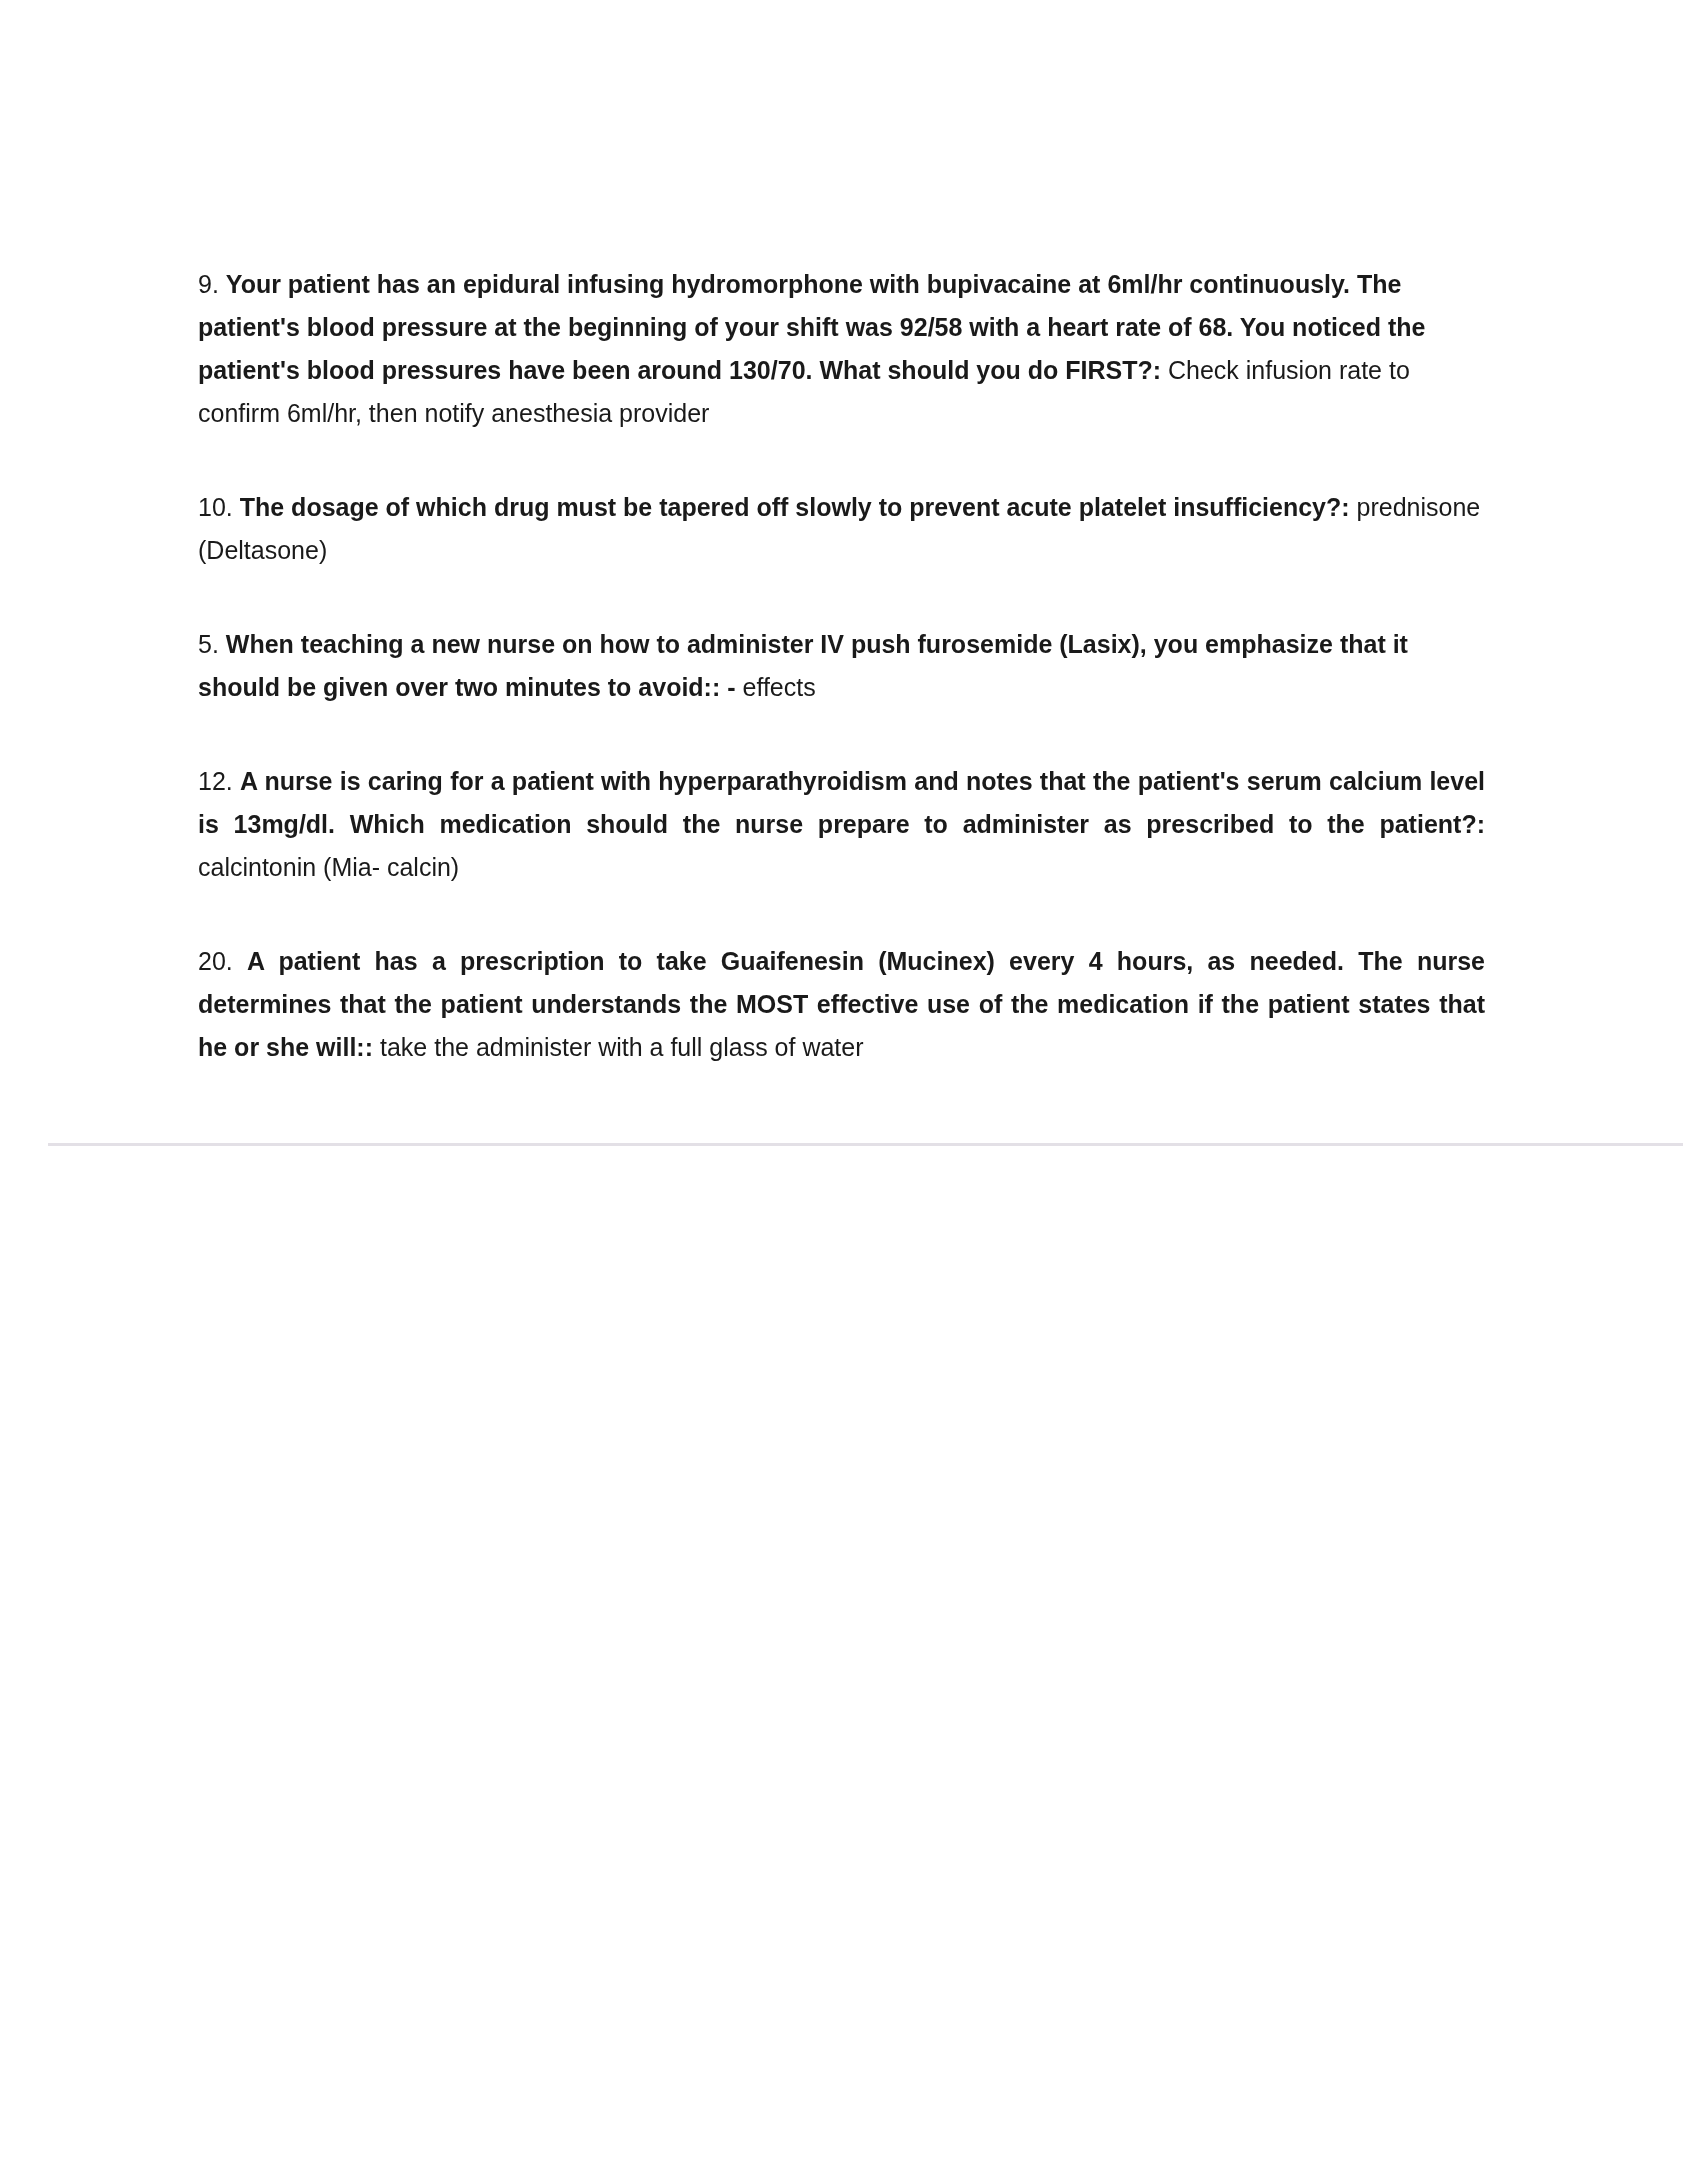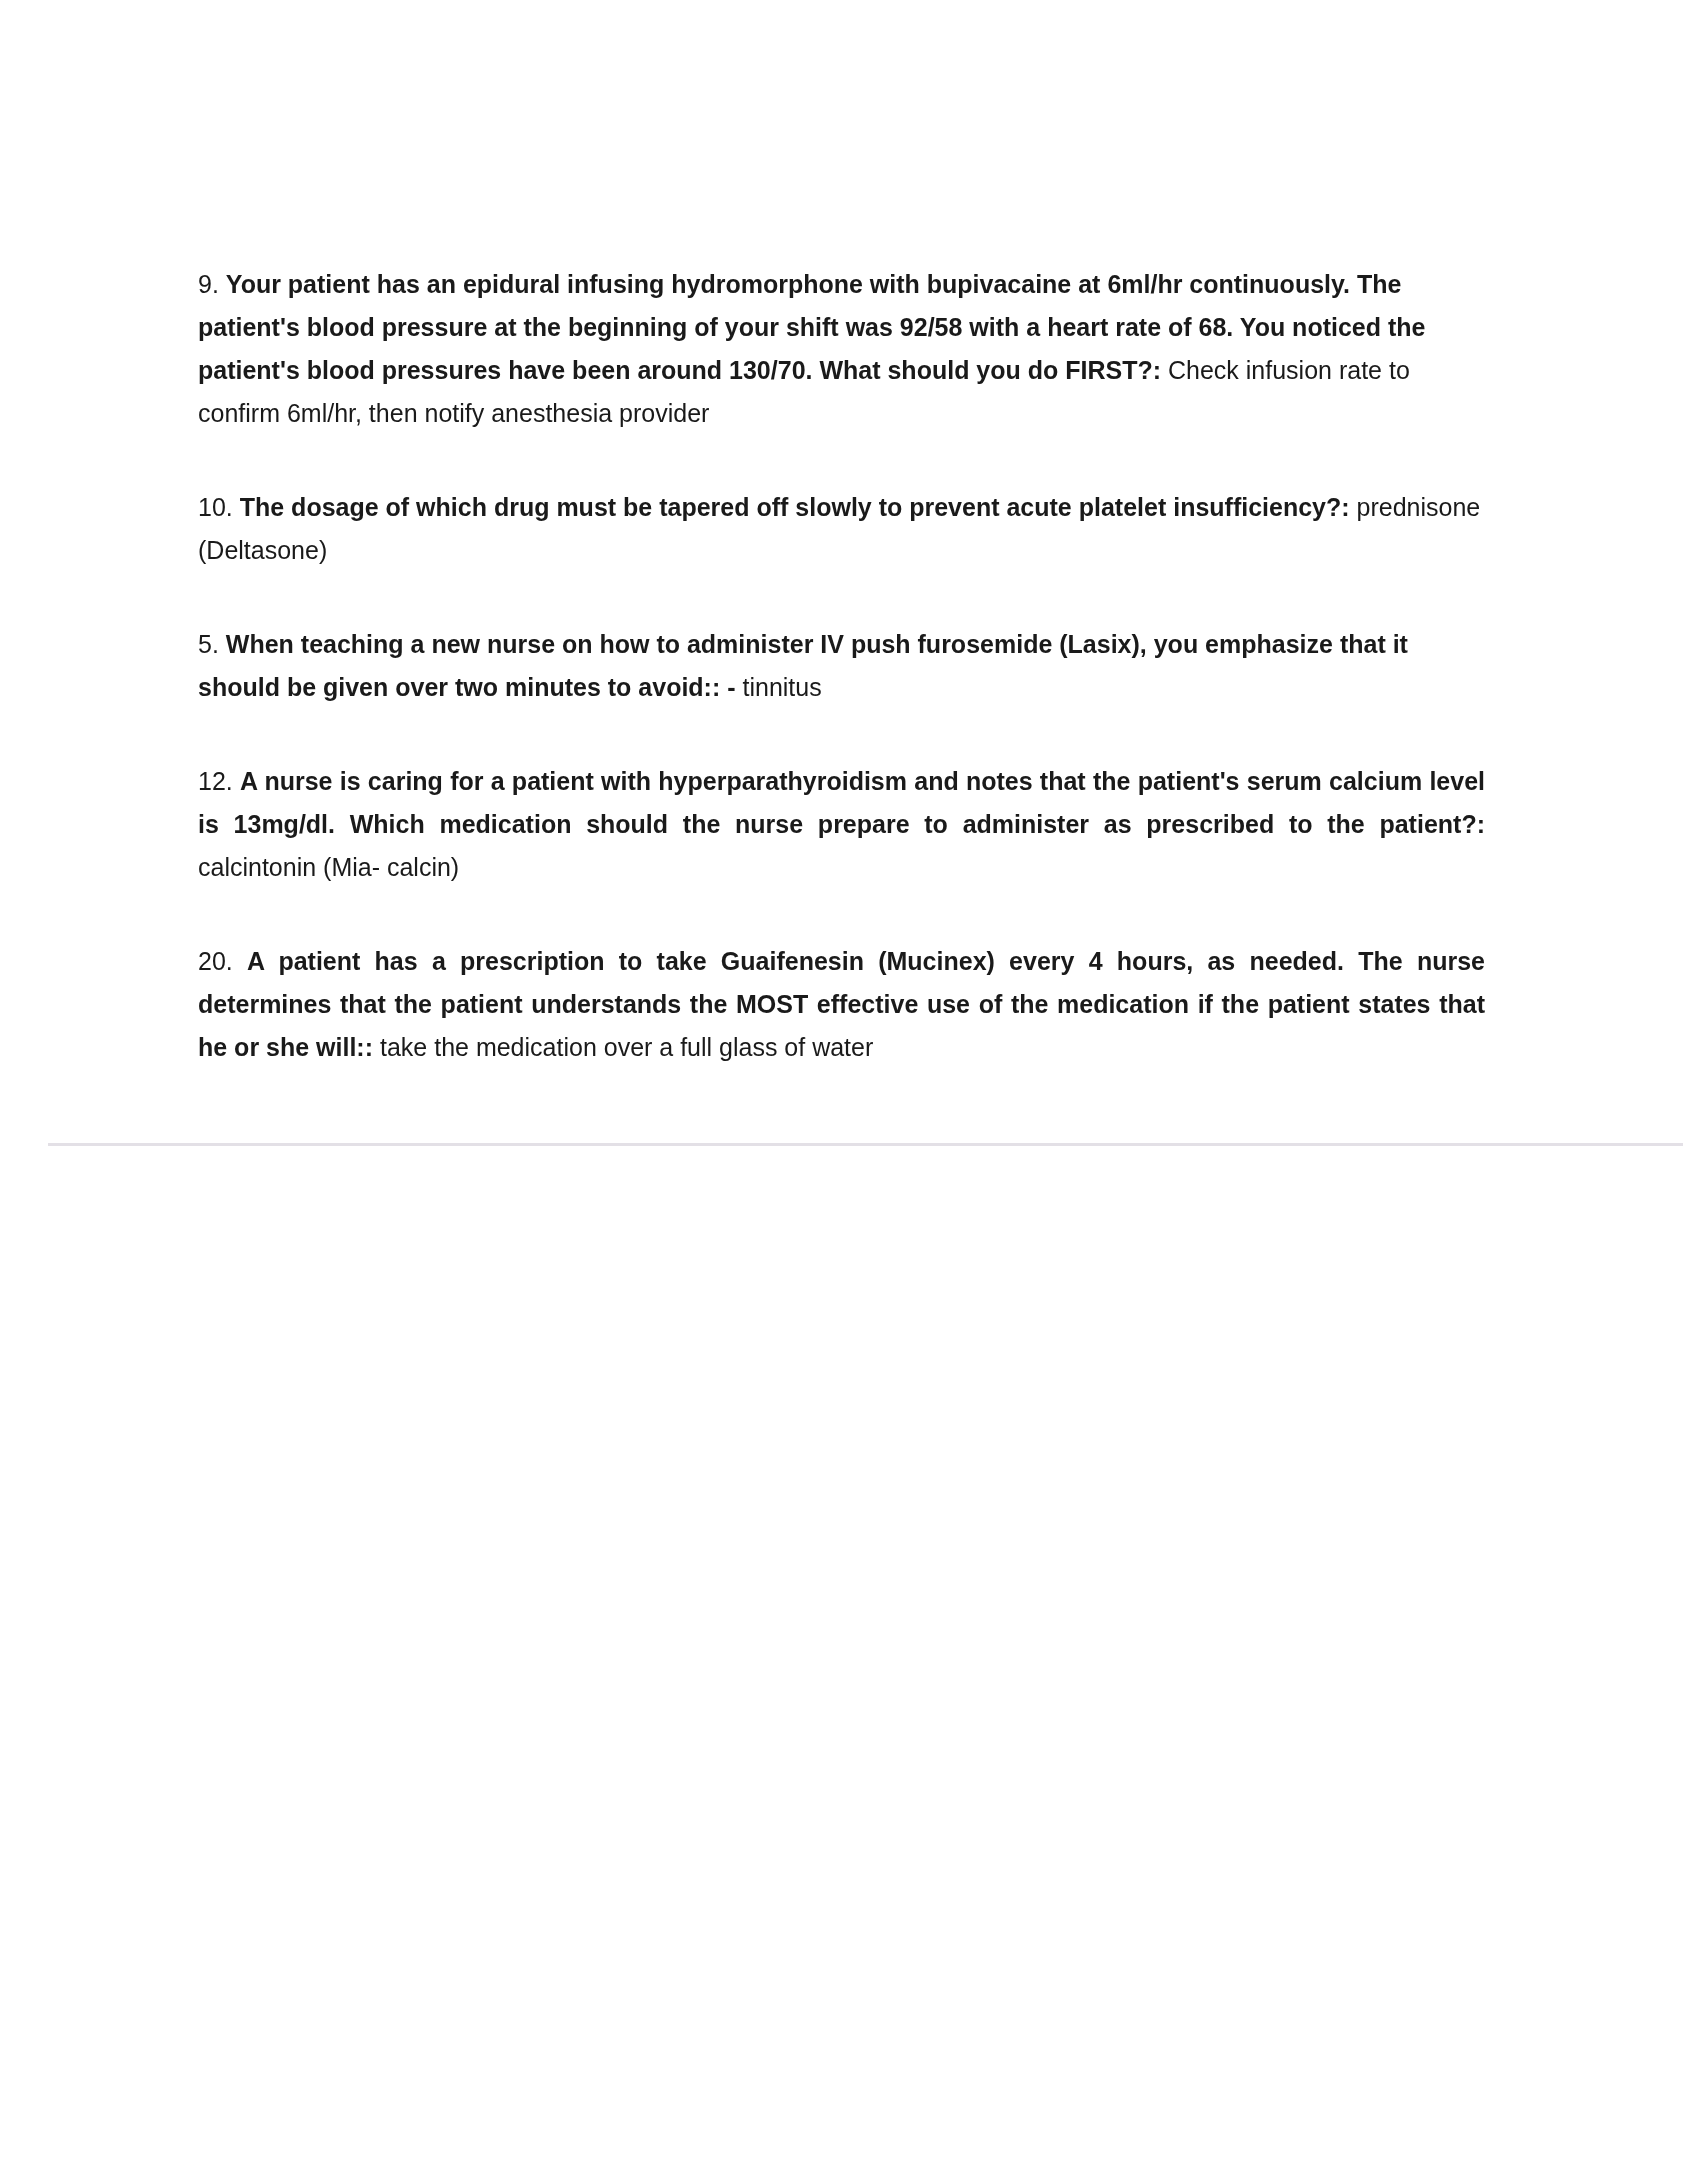--- a/index.html
+++ b/index.html
@@ -76,32 +76,32 @@
 
     <p class="qa">
       <span class="num">10.</span>
       <span class="q">The dosage of which drug must be tapered off slowly to prevent acute platelet insufficiency?:</span>
       <span class="a">prednisone (Deltasone)</span>
     </p>
 
     <p class="qa">
       <span class="num">5.</span>
       <span class="q">When teaching a new nurse on how to administer IV push furosemide (Lasix), you emphasize that it should be given over two minutes to avoid::  -</span>
-      <span class="a">tinnitus</span>
+      <span class="a">effects</span>
     </p>
 
     <p class="qa justify">
       <span class="num">12.</span>
       <span class="q">A nurse is caring for a patient with hyperparathyroidism and notes that the patient's serum calcium level is 13mg/dl. Which medication should the nurse prepare to administer as prescribed to the patient?:</span>
       <span class="a">calcintonin (Mia- calcin)</span>
     </p>
 
     <p class="qa justify">
       <span class="num">20.</span>
       <span class="q">A patient has a prescription to take Guaifenesin (Mucinex) every 4 hours, as needed. The nurse determines that the patient understands the MOST effective use of the medication if the patient states that he or she will::</span>
-      <span class="a">take the medication over a full glass of water</span>
+      <span class="a">take the administer with a full glass of water</span>
     </p>
 
 
 
   </div>
 </div>
 
 
 </body></html>

